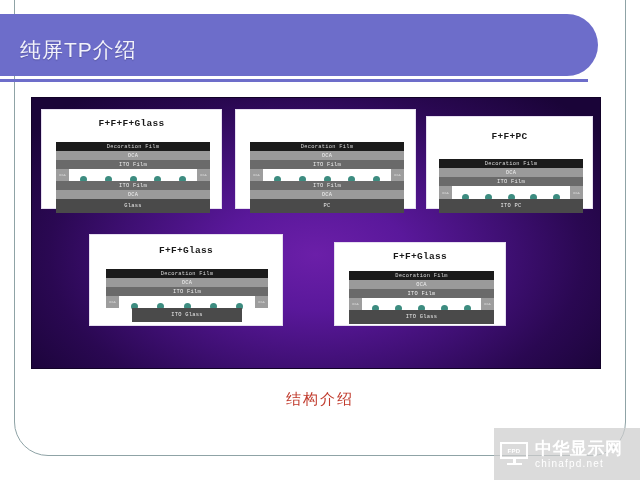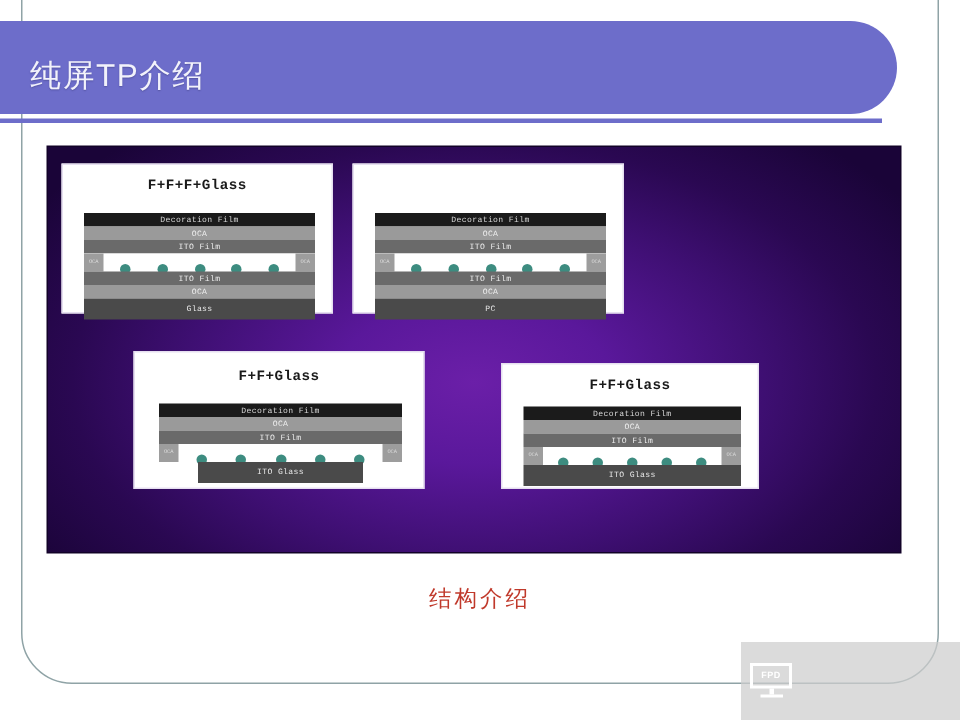--- a/index.html
+++ b/index.html
@@ -278,20 +278,40 @@
               <div class="dot" style="left: 58.5px;"></div>
               <div class="dot" style="left: 83.3px;"></div>
               <div class="dot" style="left: 108.1px;"></div>
             </div>
           </div>
           <div class="layer ito" style="height: 9px;">ITO Film</div>
           <div class="layer oca" style="height: 9px;">OCA</div>
           <div class="layer base" style="height: 14px;">PC</div>
         </div>
       </div>
+      <div class="card" style="left: 394px; top: 18px; width: 167px; height: 93px;">
+        <div class="card-title" style="position: absolute; left: 0px; right: 0px; top: 14px;">F+F+PC</div>
+        <div class="stack" style="position: absolute; left: 12px; top: 42px; width: 144px;">
+          <div class="layer deco" style="height: 9px;">Decoration Film</div>
+          <div class="layer oca" style="height: 9px;">OCA</div>
+          <div class="layer ito" style="height: 9px;">ITO Film</div>
+          <div class="gap" style="height: 13px;">
+            <div class="tab left">OCA</div>
+            <div class="tab right">OCA</div>
+            <div class="dots">
+              <div class="dot" style="left: 7.9px;"></div>
+              <div class="dot" style="left: 30.7px;"></div>
+              <div class="dot" style="left: 53.5px;"></div>
+              <div class="dot" style="left: 76.3px;"></div>
+              <div class="dot" style="left: 99.1px;"></div>
+            </div>
+          </div>
+          <div class="layer base" style="height: 14px;">ITO PC</div>
+        </div>
+      </div>
       <div class="card" style="left: 57px; top: 136px; width: 194px; height: 92px;">
         <div class="card-title" style="position: absolute; left: 0px; right: 0px; top: 10px;">F+F+Glass</div>
         <div class="stack" style="position: absolute; left: 16px; top: 34px; width: 162px;">
           <div class="layer deco" style="height: 9px;">Decoration Film</div>
           <div class="layer oca" style="height: 9px;">OCA</div>
           <div class="layer ito" style="height: 9px;">ITO Film</div>
           <div class="gap" style="height: 12px;">
             <div class="tab left">OCA</div>
             <div class="tab right">OCA</div>
             <div class="dots">
@@ -328,15 +348,19 @@
     </div>
 
   <div id="caption">结构介绍</div>
 
   <div id="watermark">
     <div id="wm-icon">
       <div class="screen">FPD</div>
       <div class="neck"></div>
       <div class="foot"></div>
     </div>
+    <div id="wm-text">
+      <div id="wm-cn">中华显示网</div>
+      <div id="wm-en">chinafpd.net</div>
+    </div>
   </div>
 
 </div>
 
 </body></html>

